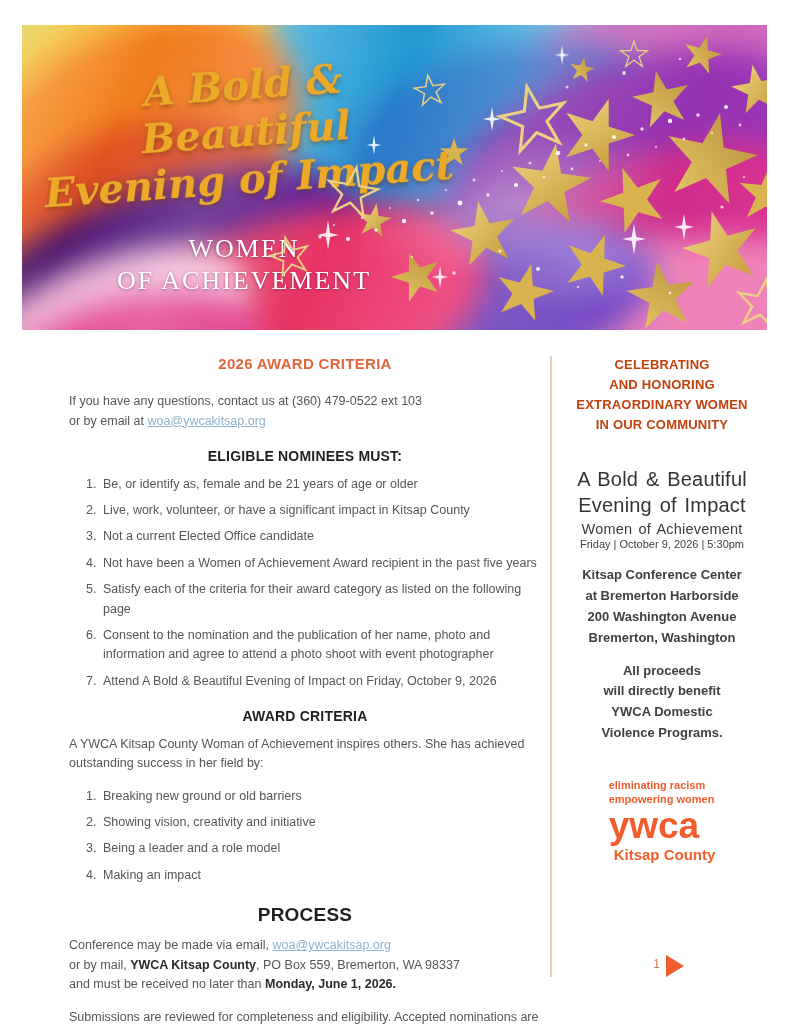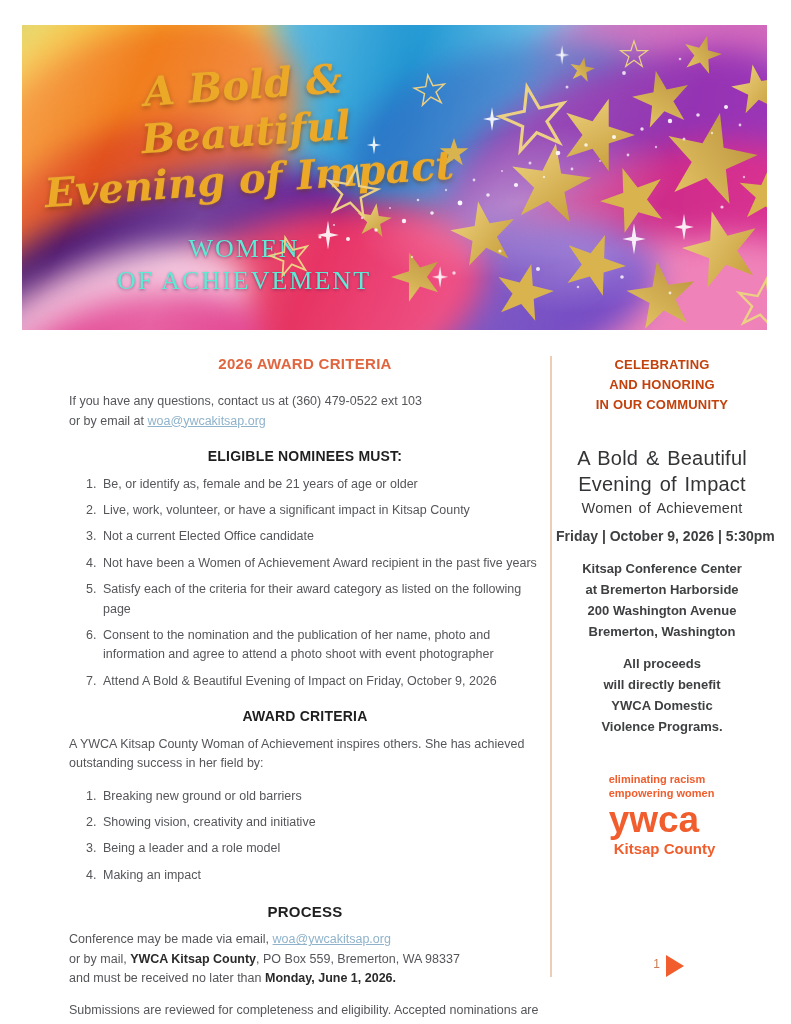--- a/index.html
+++ b/index.html
@@ -28,42 +28,42 @@
   .sheen{position:absolute;inset:0;background:linear-gradient(115deg,rgba(255,255,255,.22) 2%,rgba(255,255,255,0) 16%,rgba(255,255,255,.18) 30%,rgba(255,255,255,0) 46%,rgba(255,255,255,.15) 62%,rgba(255,255,255,0) 80%);}
   .stardust{position:absolute;left:255px;top:75px;width:480px;height:205px;transform:rotate(-13deg);
             background:radial-gradient(ellipse 50% 50% at 50% 50%,rgba(255,255,255,.32),rgba(255,255,255,0) 68%);}
   .stardust2{position:absolute;left:420px;top:150px;width:300px;height:160px;transform:rotate(-10deg);
             background:radial-gradient(ellipse 50% 50% at 50% 50%,rgba(255,255,255,.25),rgba(255,255,255,0) 70%);}
   .banner-script{position:absolute;left:18px;top:36px;width:412px;text-align:center;
     font-family:"DejaVu Serif",serif;font-style:italic;font-weight:700;font-size:40px;line-height:1.18;
     color:#ECA928;transform:rotate(-4deg);
     text-shadow:0 2px 5px rgba(100,45,0,.55),0 0 2px rgba(255,220,120,.4);}
   .banner-woa{position:absolute;left:72px;top:208px;width:300px;text-align:center;
-    font-family:"Liberation Serif",serif;font-size:26px;line-height:1.22;color:#5eead4;letter-spacing:2px;
+    font-family:"Liberation Serif",serif;font-size:26px;line-height:1.22;color:#ffffff;letter-spacing:2px;
     text-shadow:0 1px 3px rgba(60,0,60,.45);}
   .stars-svg{position:absolute;left:0;top:0;}
 
   
   .col-left{position:absolute;left:69px;top:352px;width:472px;color:#55565A;font-size:12.5px;line-height:1.55;}
   .lc-title{text-align:center;color:#E0663F;font-weight:700;font-size:15px;letter-spacing:.3px;margin:0 0 17px;}
   .para{margin:0 0 13px;}
   .h-black{color:#1F1F20;font-weight:700;font-size:14px;letter-spacing:.2px;margin:15px 0 7px;text-align:center;}
-  .h-process{font-size:15px;}
+  .h-process{font-size:19px;}
   ol.numlist{margin:0 0 4px;padding-left:31px;}
   ol.numlist li{margin-bottom:7px;padding-left:3px;}
   .link{color:#8FB3CB;text-decoration:underline;cursor:pointer;}
   .bstrong{color:#2B2B2C;font-weight:700;}
 
   
   .divider{position:absolute;left:550px;top:356px;width:2px;height:621px;background:#ECCDB6;}
   .col-right{position:absolute;left:556px;top:355px;width:212px;text-align:center;color:#3F4042;}
   .rc-tagline{color:#c2410c;font-weight:700;font-size:13px;line-height:1.55;letter-spacing:.2px;}
   .rc-event{margin-top:30px;font-size:20px;line-height:1.3;color:#333436;letter-spacing:.2px;word-spacing:2px;}
   .rc-event-sub{font-size:14.5px;margin-top:2px;color:#3a3b3d;}
-  .rc-date{margin-top:10px;font-size:14px;font-weight:700;white-space:nowrap;}
+  .rc-date{margin-top:0;font-size:11px;font-weight:400;white-space:nowrap;}
   .rc-venue{margin-top:15px;font-size:13px;font-weight:600;line-height:1.6;}
   .rc-proceeds{margin-top:12px;font-size:13px;font-weight:700;line-height:1.6;}
   .rc-logo{margin-top:34px;display:inline-block;text-align:left;color:#F15D2C;}
   .logo-tag{font-size:11px;font-weight:700;line-height:1.3;}
   .logo-word{font-size:37px;font-weight:700;line-height:1;margin-top:1px;}
   .logo-loc{font-size:15px;font-weight:700;margin-top:2px;padding-left:5px;}
 
   
   .page-num{position:absolute;left:640px;top:957px;width:20px;text-align:right;font-size:12px;color:#C97B52;}
   .next-arrow{position:absolute;left:666px;top:955px;width:0;height:0;
@@ -245,20 +245,21 @@
       
     </p>
   </div>
 
   <div class="divider"></div>
 
   <div class="col-right">
     <div class="rc-tagline">
       <div>CELEBRATING</div>
       <div>AND HONORING</div>
+      <div>EXTRAORDINARY WOMEN</div>
       <div>IN OUR COMMUNITY</div>
     </div>
 
     <div class="rc-event">
       <div>A Bold &amp; Beautiful</div>
       <div>Evening of Impact</div>
       <div class="rc-event-sub">Women of Achievement</div>
     </div>
 
     <div class="rc-date">Friday | October 9, 2026 | 5:30pm</div>

